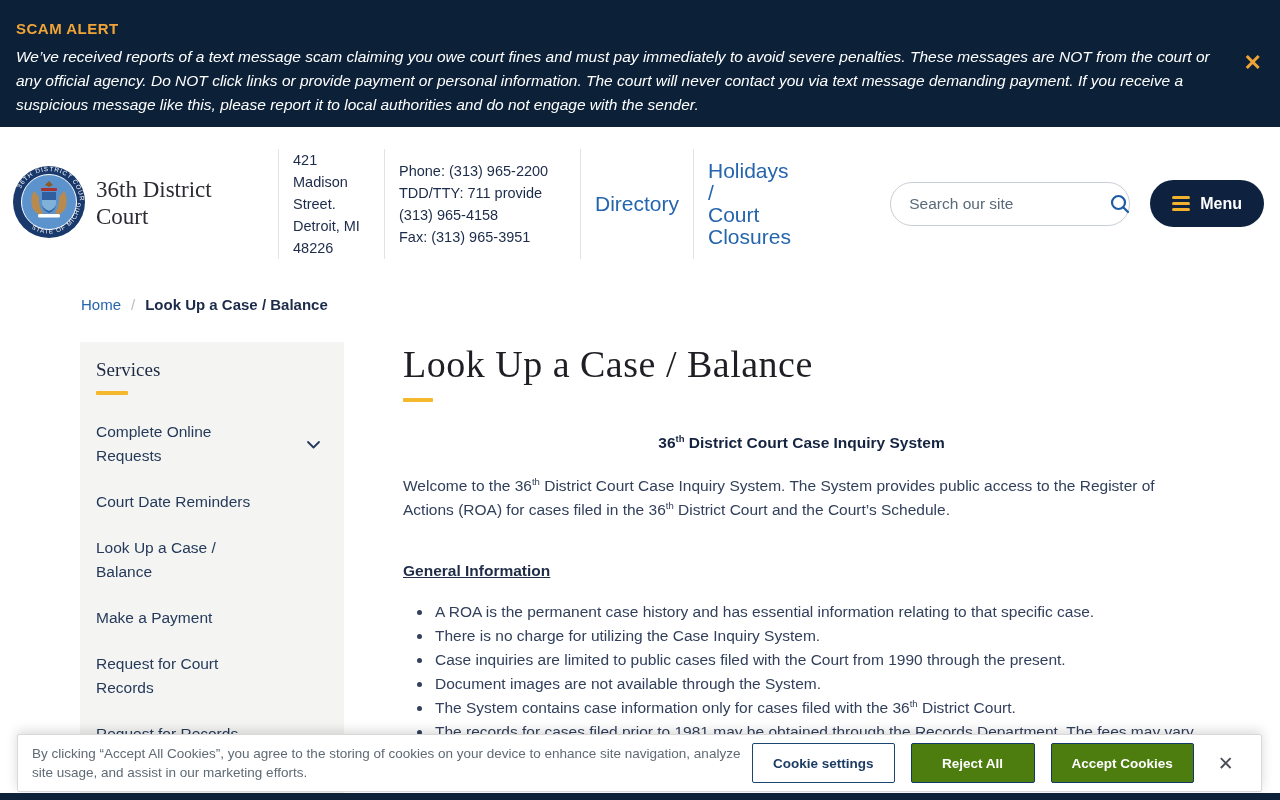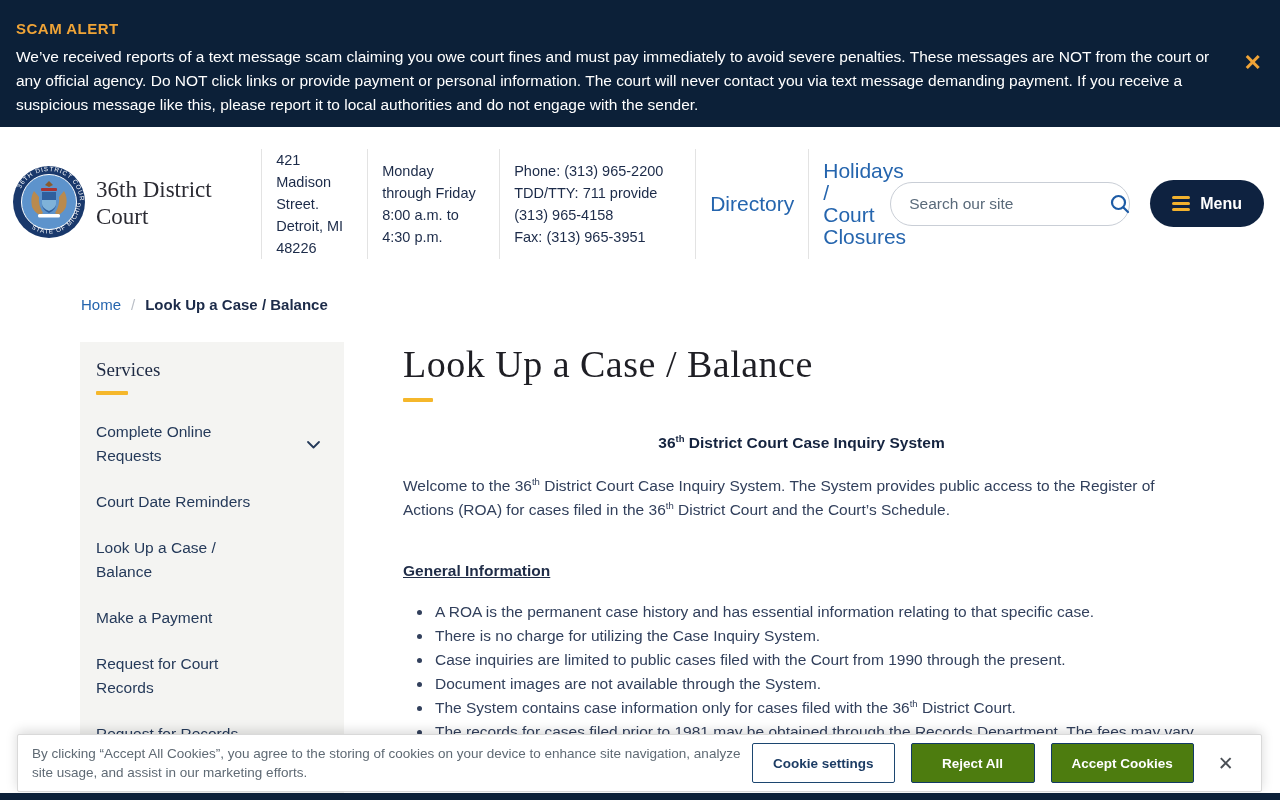--- a/index.html
+++ b/index.html
@@ -25,20 +25,21 @@
     font-weight: bold;
     font-size: 15px;
     letter-spacing: .5px;
     margin-bottom: 8px;
   }
   .alert-message {
     font-size: 15.5px;
     line-height: 24px;
     max-width: 1210px;
     font-weight: 300;
+    font-style: italic;
   }
   .alert-close {
     position: absolute;
     right: 18px;
     top: 52px;
     background: none;
     border: none;
     color: #f0a437;
     font-size: 22px;
     font-weight: bold;
@@ -313,21 +314,20 @@
       <path d="M52 26 q4 6 2 16 q-3 6 -8 8 l-3 -2 q5 -8 4 -16 z" fill="#b98a4e"></path>
       <path d="M30 27 h14 v12 q0 6 -7 9 q-7 -3 -7 -9 z" fill="#2f5f9e"></path>
       <path d="M30 35 h14 v4 q0 4 -7 7 q-7 -3 -7 -7 z" fill="#7fb2d9"></path>
       <rect x="26" y="49" width="22" height="3.5" rx="1.5" fill="#ffffff"></rect>
     </svg>
   </div>
   <div class="site-name">36th District Court</div>
 
   <div class="header-cols">
     <div class="info-col col-address">421 Madison Street. Detroit, MI 48226</div>
-    <div class="info-col col-hours">Monday through Friday 8:00 a.m. to 4:30 p.m.</div>
     <div class="info-col col-phone">
       <div>Phone: (313) 965-2200</div>
       <div>TDD/TTY: 711 provide (313) 965-4158</div>
       <div>Fax: (313) 965-3951</div>
     </div>
     <div class="info-col col-link">
       <a class="header-link">Directory</a>
     </div>
     <div class="info-col col-link col-holidays">
       <a class="header-link">Holidays / Court Closures</a>

